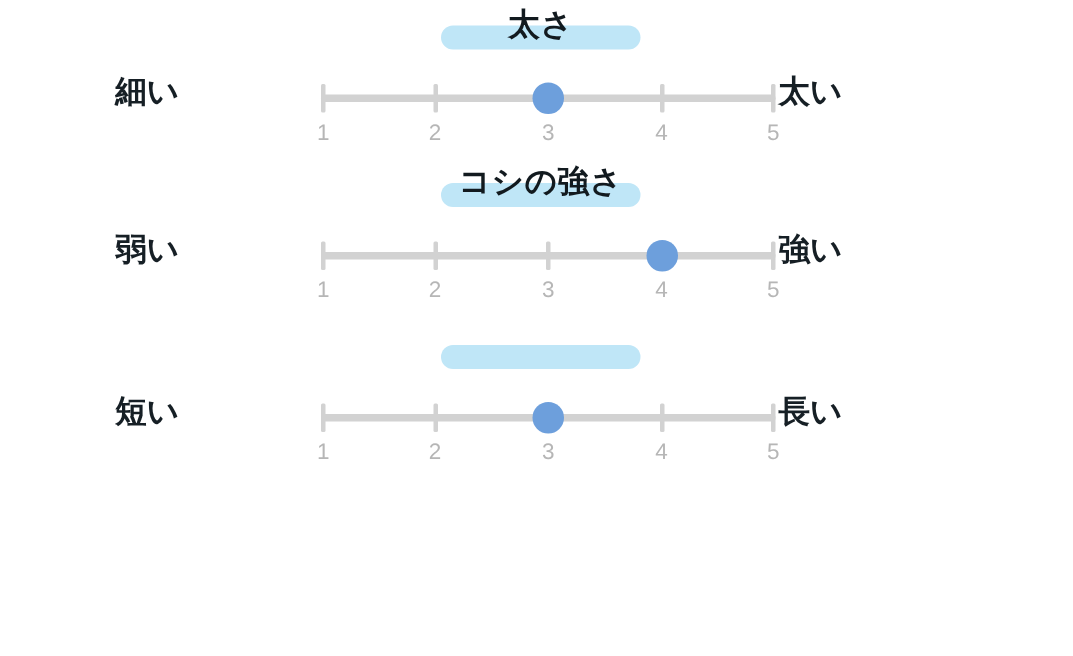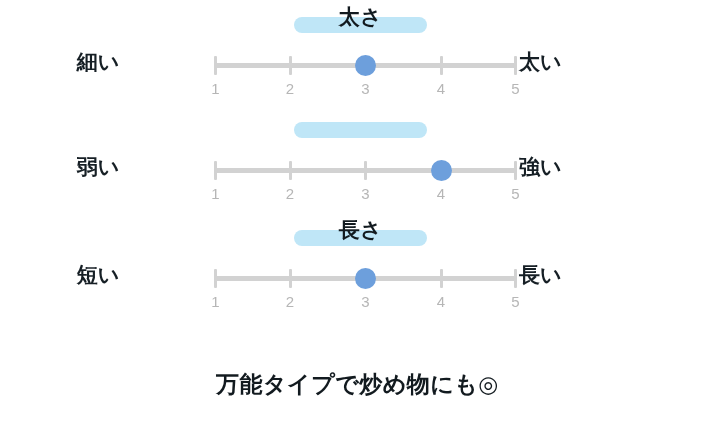--- a/index.html
+++ b/index.html
@@ -185,20 +185,21 @@
         <div class="tick-num" style="left:151.5px;">3</div>
         <div class="tick-num" style="left:227px;">4</div>
         <div class="tick-num" style="left:301.5px;">5</div>
       </div>
     </div>
   </div>
 
   <div class="attr-block" style="top:105px;">
     <div class="heading">
       <div class="marker-bar"></div>
+      <div class="heading-text">コシの強さ</div>
     </div>
     <div class="scale">
       <div class="side-label right">強い</div>
       <div class="side-label left">弱い</div>
       <div class="track-wrap">
         <div class="track-line"></div>
         <div class="tick" style="left:1.5px;"></div>
         <div class="tick" style="left:76px;"></div>
         <div class="tick" style="left:151.5px;"></div>
         <div class="tick" style="left:227px;"></div>
@@ -209,21 +210,20 @@
         <div class="tick-num" style="left:151.5px;">3</div>
         <div class="tick-num" style="left:227px;">4</div>
         <div class="tick-num" style="left:301.5px;">5</div>
       </div>
     </div>
   </div>
 
   <div class="attr-block" style="top:213px;">
     <div class="heading">
       <div class="marker-bar"></div>
-      <div class="heading-text">長さ</div>
     </div>
     <div class="scale">
       <div class="side-label right">長い</div>
       <div class="side-label left">短い</div>
       <div class="track-wrap">
         <div class="track-line"></div>
         <div class="tick" style="left:1.5px;"></div>
         <div class="tick" style="left:76px;"></div>
         <div class="tick" style="left:151.5px;"></div>
         <div class="tick" style="left:227px;"></div>
@@ -232,16 +232,15 @@
         <div class="tick-num" style="left:1.5px;">1</div>
         <div class="tick-num" style="left:76px;">2</div>
         <div class="tick-num" style="left:151.5px;">3</div>
         <div class="tick-num" style="left:227px;">4</div>
         <div class="tick-num" style="left:301.5px;">5</div>
       </div>
     </div>
   </div>
 
   <div class="feature-block">
-    <div class="feature-text">万能タイプで炒め物にも◎</div>
   </div>
 
 </div>
 
 </body></html>

